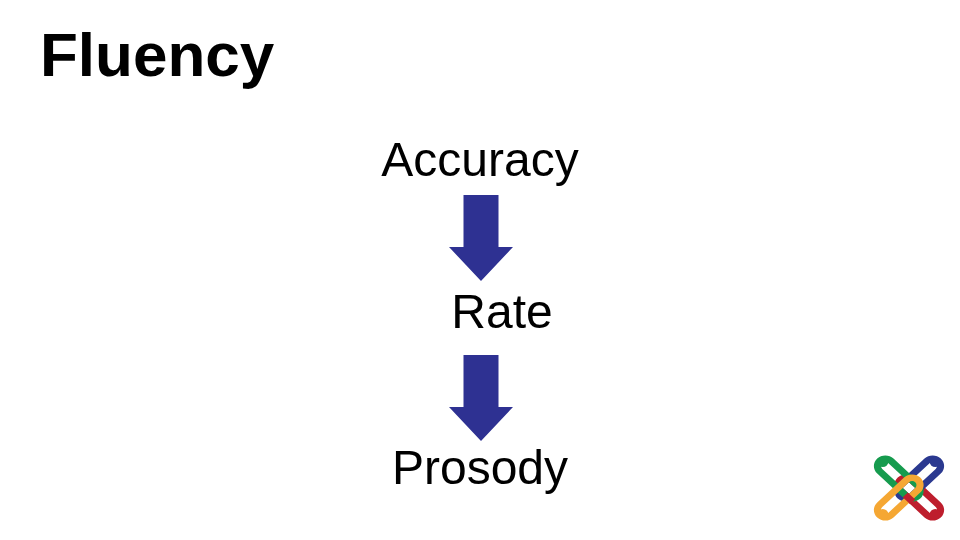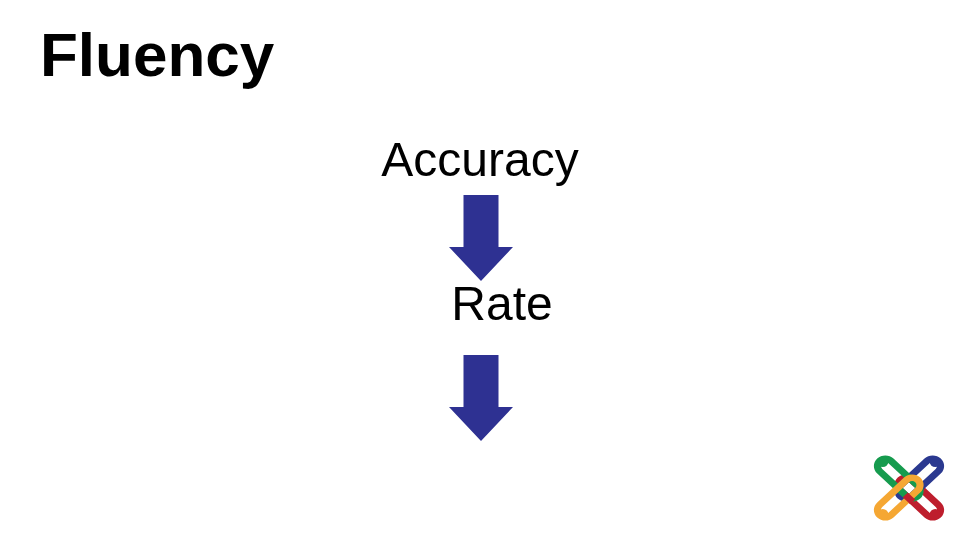--- a/index.html
+++ b/index.html
@@ -31,21 +31,21 @@
     left: 0;
     right: 0;
     text-align: center;
     font-size: 48px;
     font-weight: 400;
     line-height: 1;
     white-space: nowrap;
     color: #000000;
   }
   .flow-label.accuracy { top: 136px; }
-  .flow-label.rate     { top: 280px; margin-left: 44px; }
+  .flow-label.rate     { top: 288px; margin-left: 44px; }
   .flow-label.prosody  { top: 444px; }
   .down-arrow {
     position: absolute;
     left: 449px;
     width: 64px;
     height: 86px;
   }
   .down-arrow.arrow1 { top: 195px; }
   .down-arrow.arrow2 { top: 355px; }
   .logo {
@@ -68,20 +68,21 @@
   <svg class="down-arrow arrow1" viewBox="0 0 64 86" preserveAspectRatio="none">
     <polygon points="14.5,0 49.5,0 49.5,52 64,52 32,86 0,52 14.5,52" fill="#2E3192"></polygon>
   </svg>
 
   <div class="flow-label rate">Rate</div>
 
   <svg class="down-arrow arrow2" viewBox="0 0 64 86" preserveAspectRatio="none">
     <polygon points="14.5,0 49.5,0 49.5,52 64,52 32,86 0,52 14.5,52" fill="#2E3192"></polygon>
   </svg>
 
+  <div class="flow-label prosody">Prosody</div>
 
   <svg class="logo" viewBox="0 0 100 100" preserveAspectRatio="none">
 
     <rect x="29.75" y="52.85" width="65.5" height="19.3" rx="9.65" fill="none" stroke-width="8.7" transform="rotate(45 62.5 62.5)" stroke="#BE1E2D"></rect>
     <rect x="29.75" y="27.85" width="65.5" height="19.3" rx="9.65" fill="none" stroke-width="8.7" transform="rotate(-45 62.5 37.5)" stroke="#2B3990"></rect>
     <rect x="4.75" y="27.85" width="65.5" height="19.3" rx="9.65" fill="none" stroke-width="8.7" transform="rotate(45 37.5 37.5)" stroke="#169B4E"></rect>
     <rect x="4.75" y="52.85" width="65.5" height="19.3" rx="9.65" fill="none" stroke-width="8.7" transform="rotate(-45 37.5 62.5)" stroke="#F5A733"></rect>
     <line x1="54.6" y1="68.2" x2="45.4" y2="59.0" stroke-width="8.7" stroke="#BE1E2D"></line>
 
     <circle cx="18" cy="15.5" r="6.8" fill="#169B4E"></circle>

